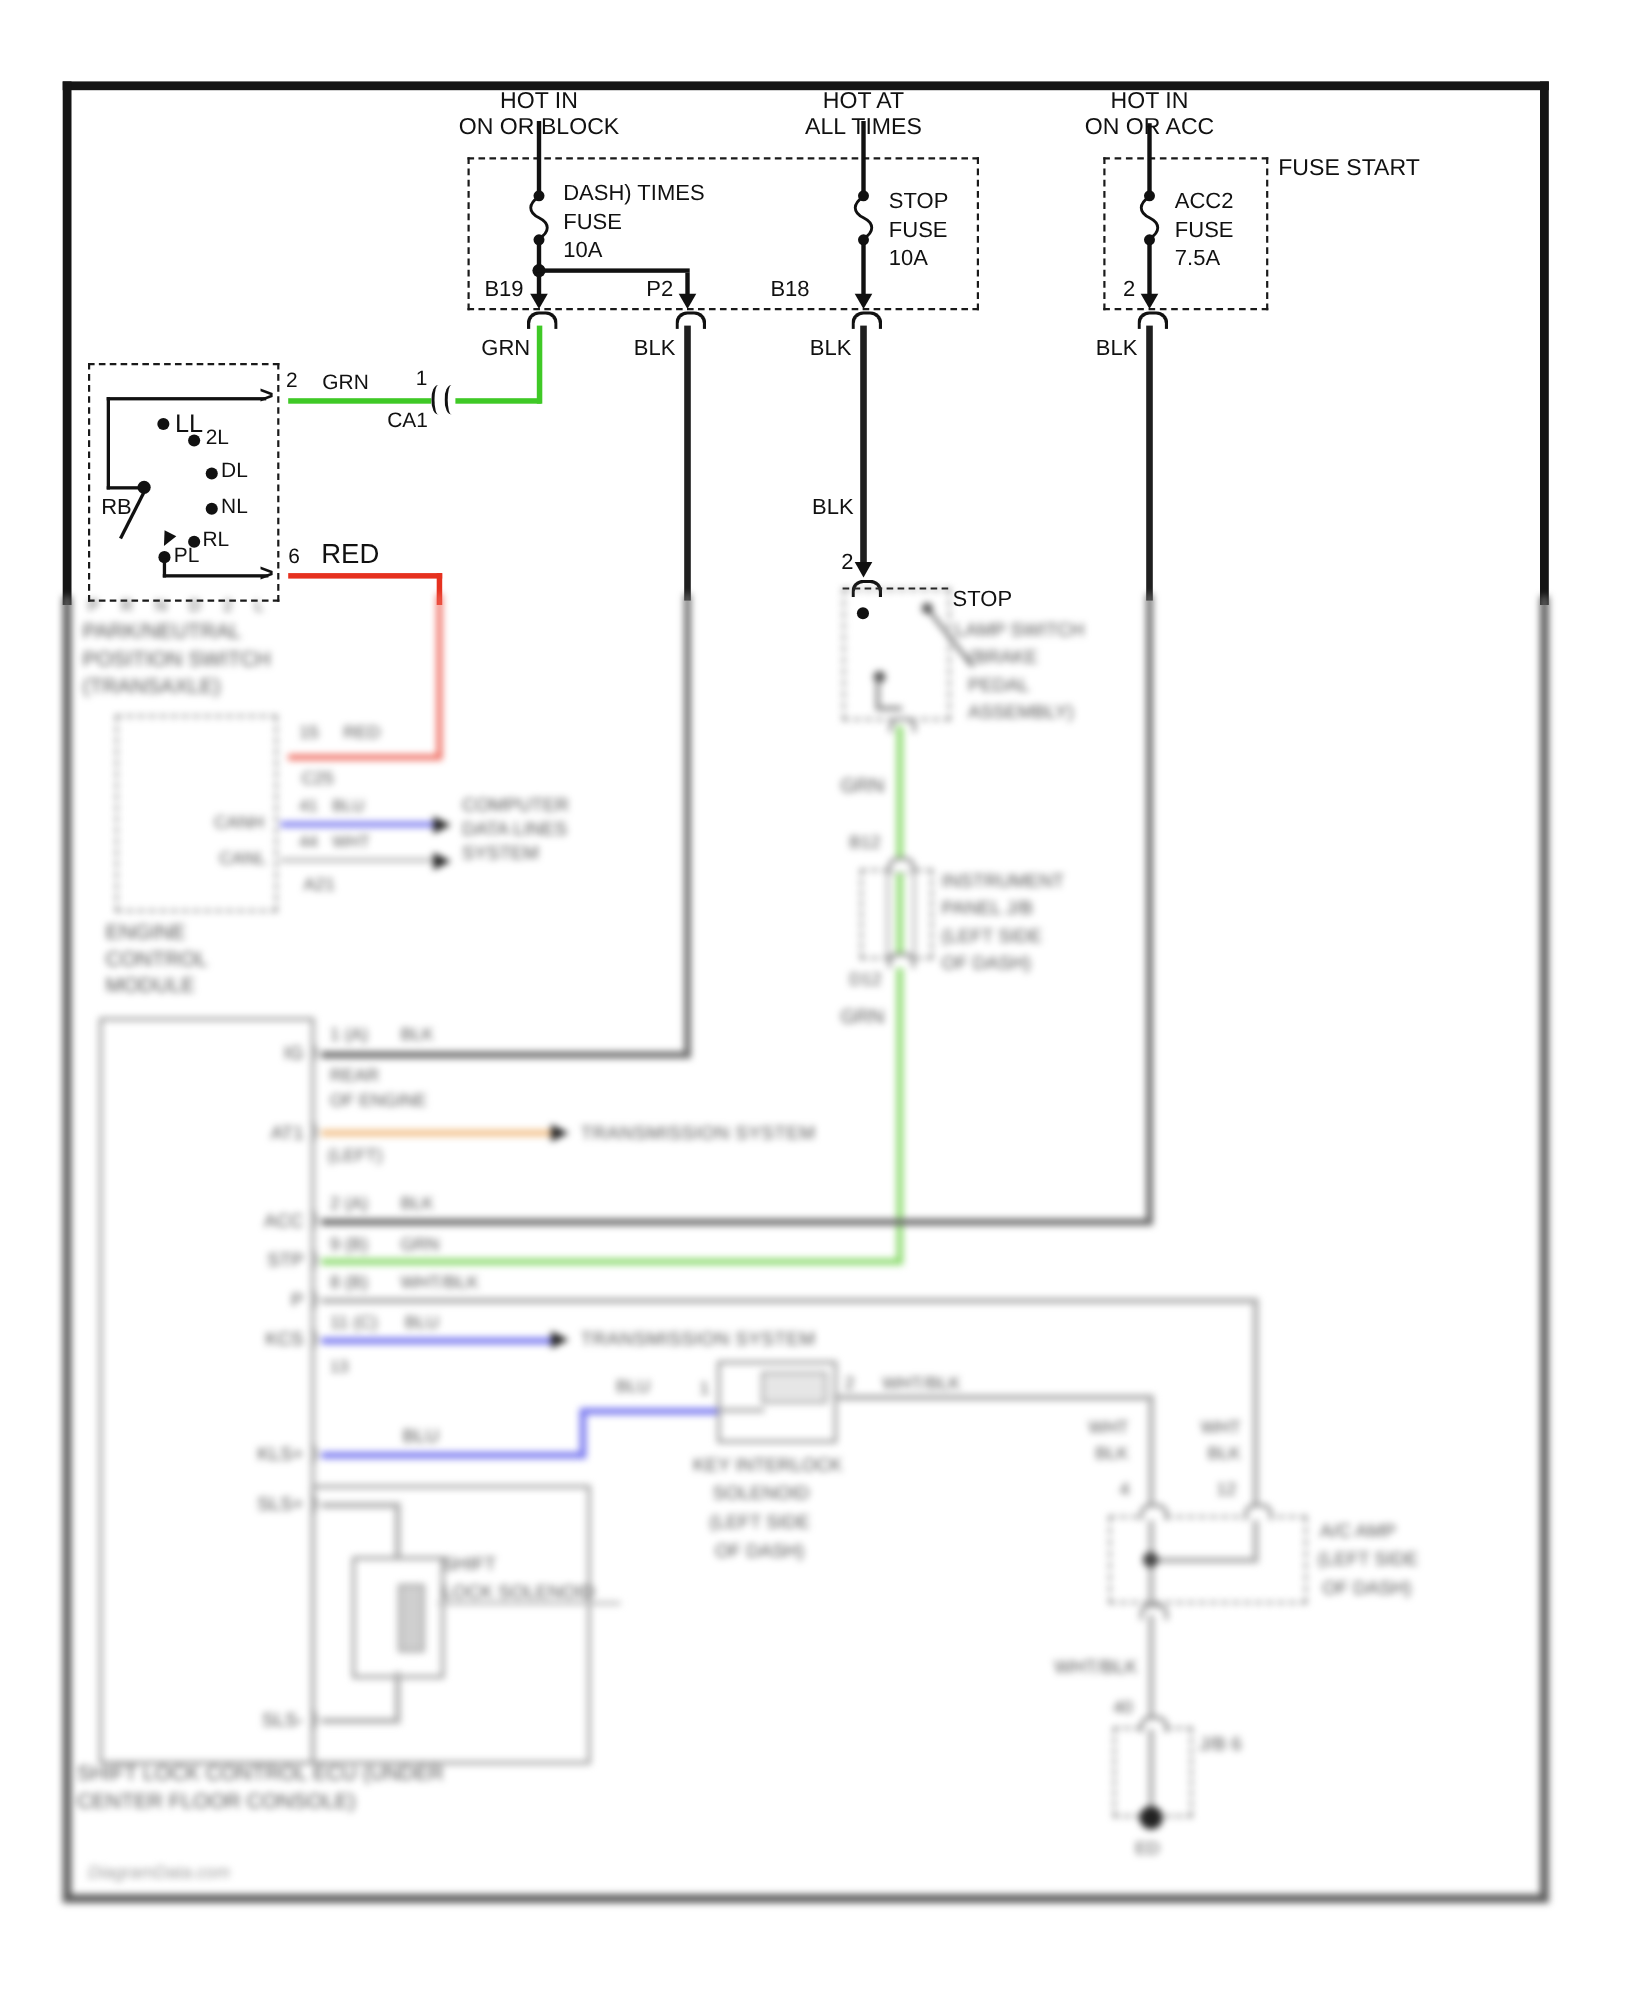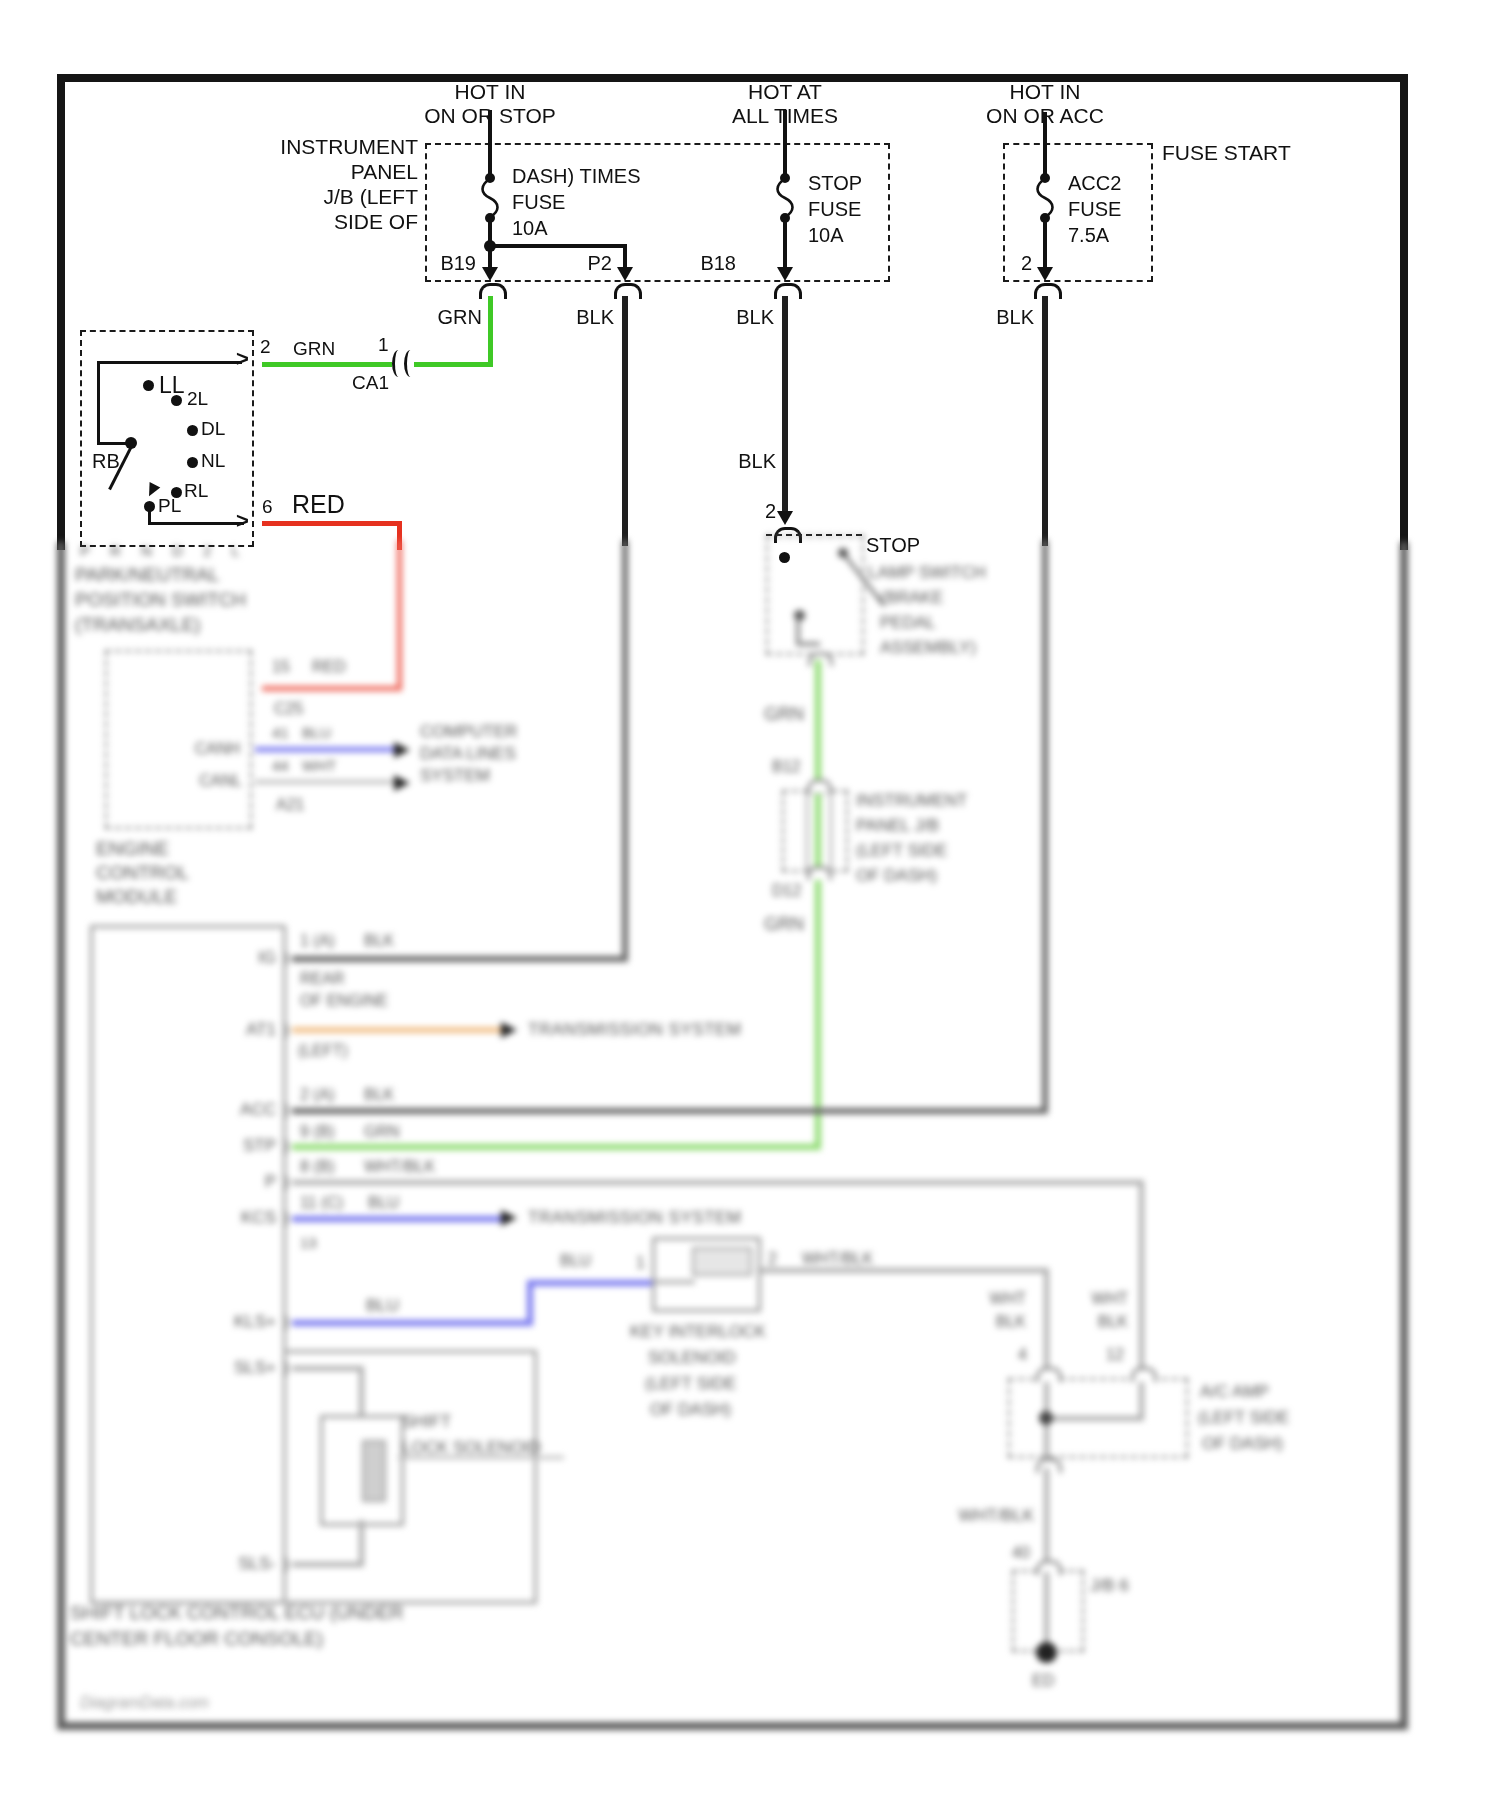--- a/index.html
+++ b/index.html
@@ -24,30 +24,24 @@
 </style>
 </head>
 <body>
 
 <div id="stage">
 
   <div class="w" style="left:57px;top:74px;width:1351px;height:8px;background:#151515"></div>
   <div class="w" style="left:57px;top:74px;width:8px;height:476px;background:#151515"></div>
   <div class="w" style="left:1400px;top:74px;width:8px;height:476px;background:#151515"></div>
 
-  <div class="t c" style="left:380px;top:80px;width:220px;font-size:21px"><span>HOT IN</span><br><span>ON OR STOP</span></div>
+  <div class="t c" style="left:380px;top:80px;width:220px;font-size:21px"><span>HOT IN</span><br><span>ON OR BLOCK</span></div>
   <div class="t c" style="left:675px;top:80px;width:220px;font-size:21px"><span>HOT AT</span><br><span>ALL TIMES</span></div>
   <div class="t c" style="left:935px;top:80px;width:220px;font-size:21px"><span>HOT IN</span><br><span>ON OR ACC</span></div>
 
-  <div class="t r" style="left:238px;top:134px;width:180px;font-size:21px;line-height:25px">
-    <span>INSTRUMENT</span><br>
-    <span>PANEL</span><br>
-    <span>J/B (LEFT</span><br>
-    <span>SIDE OF</span>
-  </div>
 
   <div class="dash" style="left:425px;top:143px;width:461px;height:135px"></div>
   <div class="dash" style="left:1003px;top:143px;width:146px;height:135px"></div>
   <div class="t" style="left:1162px;top:141px;font-size:21px">FUSE START</div>
 
   <div class="w" style="left:488px;top:110px;width:4px;height:64px;background:#111"></div>
   <svg style="left:476px;top:171px" width="28" height="54" viewBox="0 0 28 54">
       <circle cx="14" cy="7" r="5" fill="#111"></circle>
       <circle cx="14" cy="47" r="5" fill="#111"></circle>
       <path d="M14 8 C 4 14, 4 22, 14 27 C 24 32, 24 40, 14 46" stroke="#111" stroke-width="2.6" fill="none"></path>

